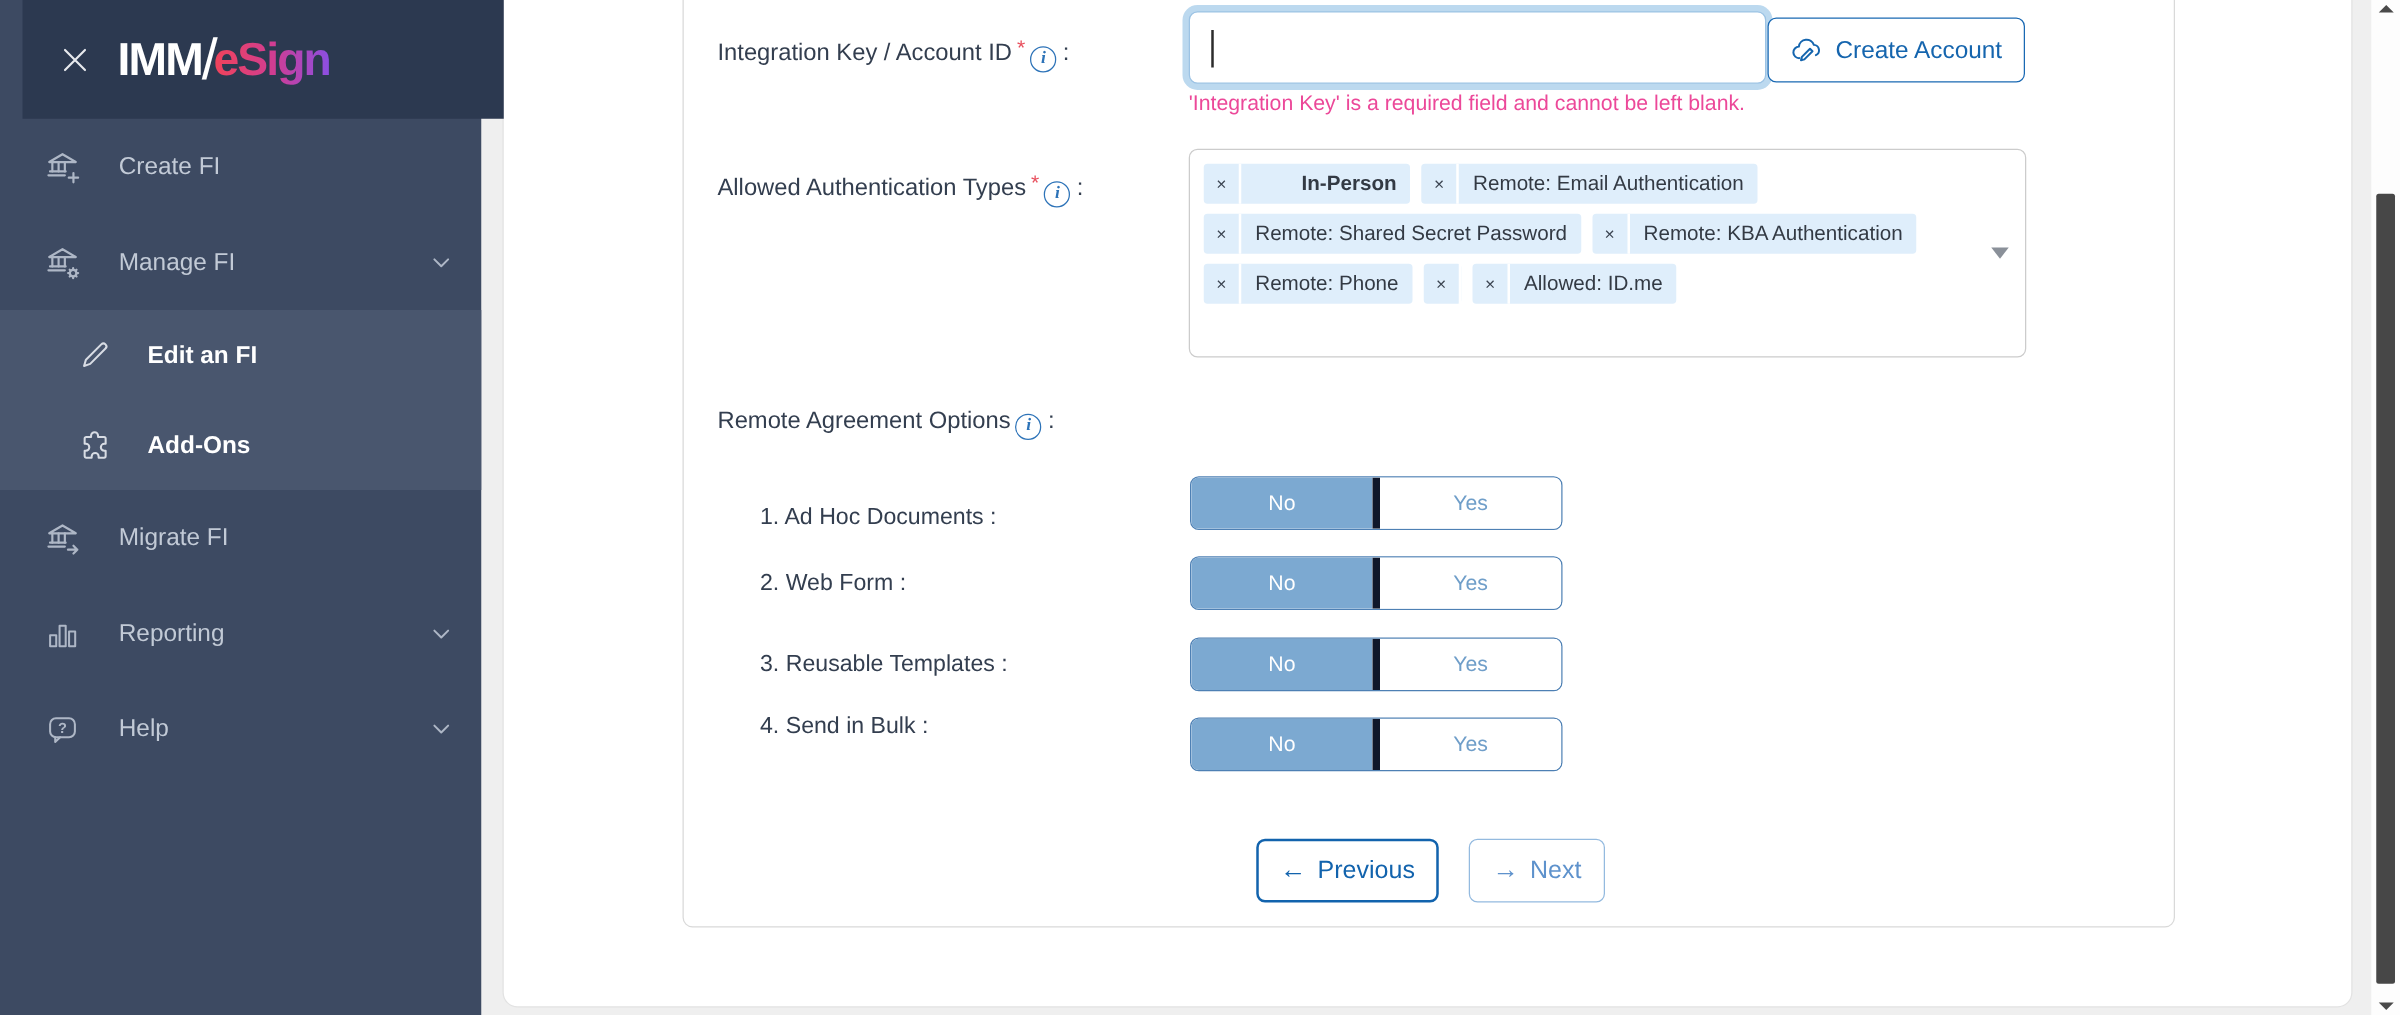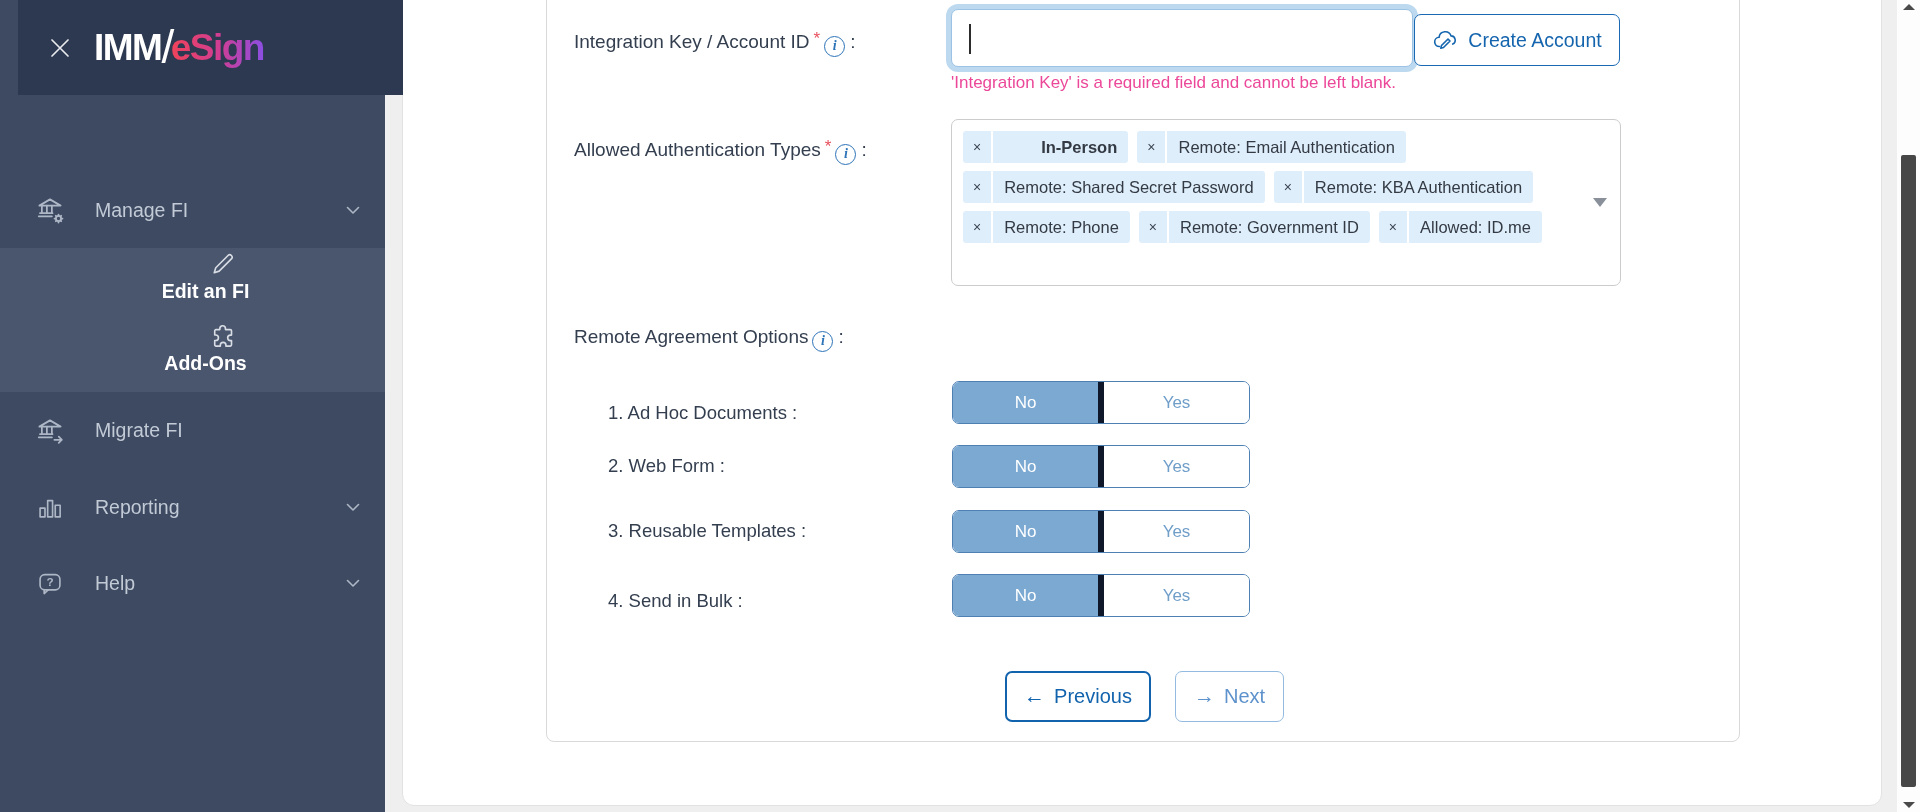--- a/index.html
+++ b/index.html
@@ -18,21 +18,21 @@
   .logo .esign { background:linear-gradient(90deg,#f0435a 0%,#d03d93 52%,#8b4fe3 100%);
                  -webkit-background-clip:text; background-clip:text; color:transparent; }
 
   .sb-item { position:absolute; left:0; width:385px; display:flex; align-items:center;
              color:#c2cad6; font-size:19.5px; cursor:pointer; }
   .sb-item .icn { width:32px; height:32px; margin-left:34px; display:flex; align-items:center; justify-content:center;
                   color:#aeb7c6; flex:0 0 32px; }
   .sb-item .lbl { margin-left:29px; }
   .sb-item .chev { position:absolute; right:25px; color:#aeb7c6; display:flex; }
   .sb-sub { position:absolute; left:0; top:248px; width:385px; height:144px; background:#49566e; }
-  .sb-sub .sb-item { position:absolute;flex-direction:column; }
+  .sb-sub .sb-item { position:absolute; }
   .sb-sub .icn { margin-left:60px; color:#d8dce4; }
   .sb-sub .lbl { margin-left:26px; color:#ffffff; font-weight:600; }
   .sb-item.current .lbl { font-weight:700; }
 
   
   .main { position:absolute; left:385px; top:0; width:1535px; height:812px; background:#efefef; }
   .panel { position:absolute; left:17px; top:-20px; width:1480px; height:826px; background:#ffffff;
            border:1px solid #e2e2e2; border-radius:12px; }
   .card { position:absolute; left:161px; top:-20px; width:1194px; height:762px; background:#ffffff;
           border:1px solid #d9d9d9; border-radius:8px; }
@@ -114,20 +114,31 @@
             <path d="M3 3 L19 19 M19 3 L3 19" stroke="#e8eaee" stroke-width="1.7" stroke-linecap="round"></path>
           </svg>
       </span>
       <div class="logo">
         <span class="imm">IMM</span>
           <span class="slash">/</span>
           <span class="esign">eSign</span>
       </div>
     </div>
 
+    <div class="sb-item" style="top:95px;height:77px;">
+      <span class="icn">
+        <svg width="30" height="30" viewBox="0 0 24 24" fill="none" stroke="currentColor" stroke-width="1.4" stroke-linejoin="round" stroke-linecap="round">
+          <path d="M3.5 8.5 L12 3.5 L20.5 8.5 Z"></path>
+            <path d="M5.5 8.5 V14.5 M9.5 8.5 V14.5 M13.5 8.5 V14.5"></path>
+          <path d="M4 14.5 H14 M3 17 H13.5"></path>
+            <path d="M19 15.5 v6 M16 18.5 h6"></path>
+        </svg>
+      </span>
+      <span class="lbl">Create FI</span>
+    </div>
 
     <div class="sb-item" style="top:172px;height:76px;">
       <span class="icn">
         <svg width="30" height="30" viewBox="0 0 24 24" fill="none" stroke="currentColor" stroke-width="1.4" stroke-linejoin="round" stroke-linecap="round">
           <path d="M3.5 8.5 L12 3.5 L20.5 8.5 Z"></path>
             <path d="M5.5 8.5 V14.5 M9.5 8.5 V14.5 M13.5 8.5 V14.5"></path>
           <path d="M4 14.5 H14 M3 17 H13.5"></path>
           <circle cx="18.8" cy="18.8" r="2.1"></circle>
           <path d="M18.8 15.6 v1 M18.8 21 v1 M15.6 18.8 h1 M21 18.8 h1 M16.6 16.6 l.7.7 M20.3 20.3 l.7.7 M21 16.6 l-.7.7 M17.3 20.3 l-.7.7"></path>
         </svg>
@@ -251,21 +262,20 @@
         <span class="tag">
           <span class="x">×</span>
           <span class="tlbl">Remote: KBA Authentication</span>
         </span>
         <span class="tag">
           <span class="x">×</span>
           <span class="tlbl">Remote: Phone</span>
         </span>
         <span class="tag">
           <span class="x">×</span>
-          <span class="tlbl">Remote: Government ID</span>
         </span>
         <span class="tag">
           <span class="x">×</span>
           <span class="tlbl">Allowed: ID.me</span>
         </span>
         <span class="msel-caret"></span>
       </div>
 
       <div class="flabel" style="left:27px; top:345px;">
         <span>Remote Agreement Options</span><span class="info">
@@ -284,21 +294,21 @@
         <span class="opt no">No</span>
         <span class="opt yes">Yes</span>
       </div>
 
       <div class="trow-label" style="top:539px;">3. Reusable Templates :</div>
       <div class="toggle" style="top:529px;">
         <span class="opt no">No</span>
         <span class="opt yes">Yes</span>
       </div>
 
-      <div class="trow-label" style="top:609px;">4. Send in Bulk :</div>
+      <div class="trow-label" style="top:588px;">4. Send in Bulk :</div>
       <div class="toggle" style="top:593px;">
         <span class="opt no">No</span>
         <span class="opt yes">Yes</span>
       </div>
 
       <button class="btn-prev">
         <span class="arrow">←</span>
         <span>Previous</span>
       </button>
       <button class="btn-next">

